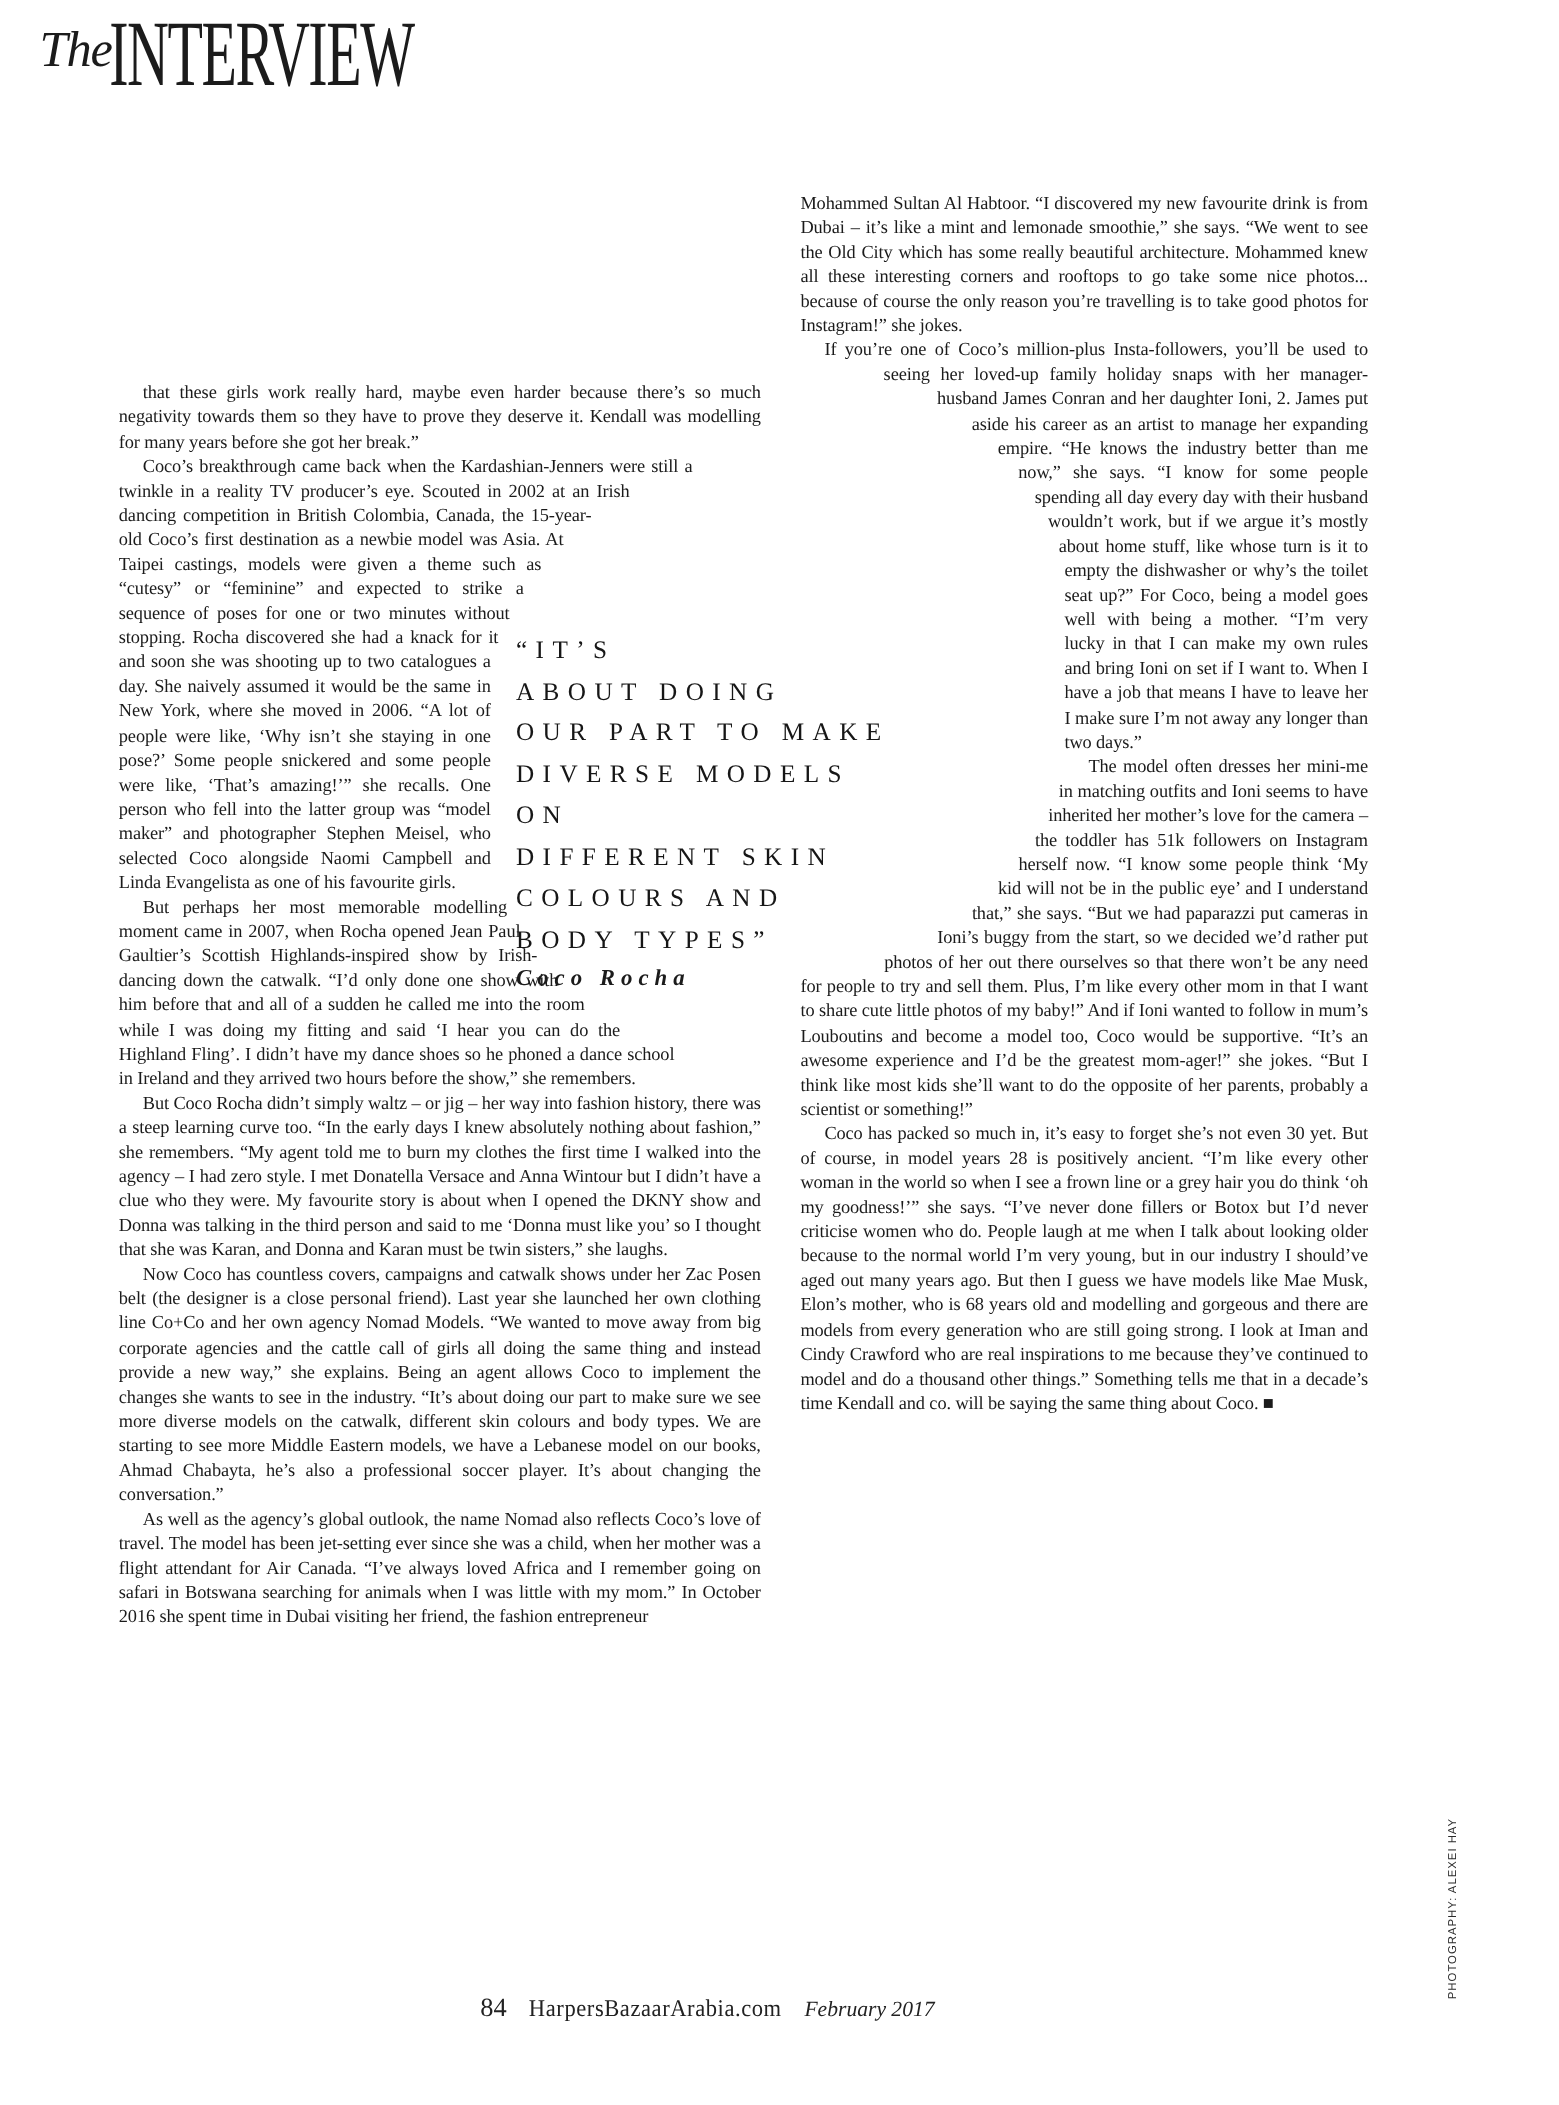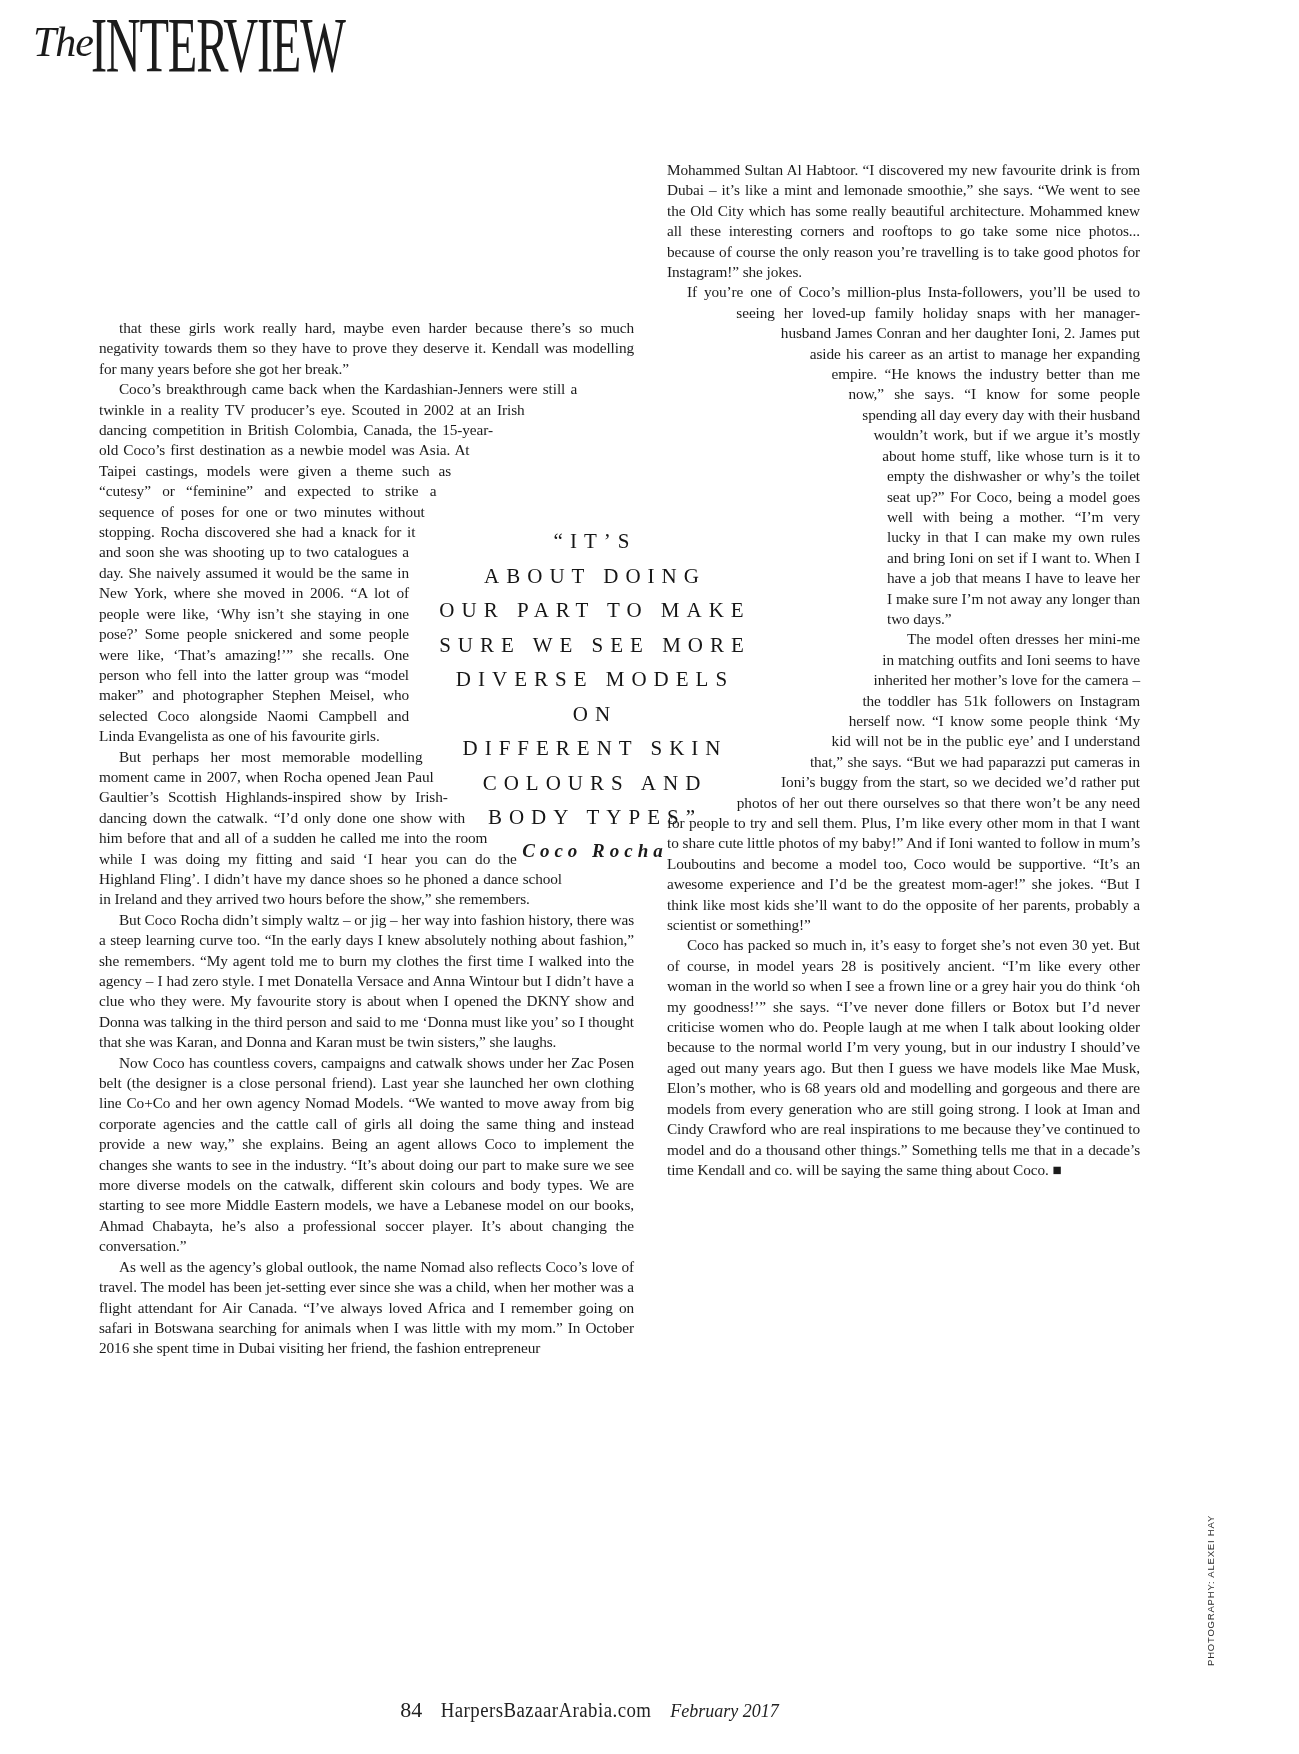--- a/index.html
+++ b/index.html
@@ -51,42 +51,42 @@
     shape-margin:12px;
   }
   .spacer-right{
     float:left;width:220px;height:468px;margin-top:328px;
     shape-outside:ellipse(220px 234px at 0% 50%);
     shape-margin:12px;
   }
   
   .pull-quote{
     position:absolute;left:430px;top:524px;width:330px;
-    text-align:center;
+    text-align:left;
   }
   .pull-quote .line{
     font-size:21px;
     line-height:34.5px;
     letter-spacing:7px;
     color:#161616;
   }
   .pull-quote .attribution{
     margin-top:5px;
     font-style:italic;
     font-size:19px;
     letter-spacing:5px;
     font-weight:bold;
   }
   
   .footer{
     position:absolute;left:0;right:120px;top:1660px;
     display:flex;justify-content:center;align-items:baseline;gap:12px;
     color:#222;
   }
-  .footer .page-number{font-size:22px;margin-top:37px;}
+  .footer .page-number{font-size:22px;}
   .footer .site{font-size:20px;letter-spacing:0.5px;transform:scaleX(0.94);transform-origin:center;}
   .footer .issue{font-style:italic;font-size:18px;}
   
   .photo-credit{
     position:absolute;
     left:1216px;bottom:88px;
     transform:rotate(-90deg);
     transform-origin:0 100%;
     white-space:nowrap;
     font-family:"Liberation Sans", sans-serif;
@@ -119,21 +119,20 @@
     <p class="no-indent">Mohammed Sultan Al Habtoor. “I discovered my new favourite drink is from Dubai – it’s like a mint and lemonade smoothie,” she says. “We went to see the Old City which has some really beautiful architecture. Mohammed knew all these interesting corners and rooftops to go take some nice photos... because of course the only reason you’re travelling is to take good photos for Instagram!” she jokes.</p>
     <p>If you’re one of Coco’s million-plus Insta-followers, you’ll be used to seeing her loved-up family holiday snaps with her manager-husband James Conran and her daughter Ioni, 2. James put aside his career as an artist to manage her expanding empire. “He knows the industry better than me now,” she says. “I know for some people spending all day every day with their husband wouldn’t work, but if we argue it’s mostly about home stuff, like whose turn is it to empty the dishwasher or why’s the toilet seat up?” For Coco, being a model goes well with being a mother. “I’m very lucky in that I can make my own rules and bring Ioni on set if I want to. When I have a job that means I have to leave her I make sure I’m not away any longer than two days.”</p>
     <p>The model often dresses her mini-me in matching outfits and Ioni seems to have inherited her mother’s love for the camera – the toddler has 51k followers on Instagram herself now. “I know some people think ‘My kid will not be in the public eye’ and I understand that,” she says. “But we had paparazzi put cameras in Ioni’s buggy from the start, so we decided we’d rather put photos of her out there ourselves so that there won’t be any need for people to try and sell them. Plus, I’m like every other mom in that I want to share cute little photos of my baby!” And if Ioni wanted to follow in mum’s Louboutins and become a model too, Coco would be supportive. “It’s an awesome experience and I’d be the greatest mom-ager!” she jokes. “But I think like most kids she’ll want to do the opposite of her parents, probably a scientist or something!”</p>
     <p>Coco has packed so much in, it’s easy to forget she’s not even 30 yet. But of course, in model years 28 is positively ancient. “I’m like every other woman in the world so when I see a frown line or a grey hair you do think ‘oh my goodness!’” she says. “I’ve never done fillers or Botox but I’d never criticise women who do. People laugh at me when I talk about looking older because to the normal world I’m very young, but in our industry I should’ve aged out many years ago. But then I guess we have models like Mae Musk, Elon’s mother, who is 68 years old and modelling and gorgeous and there are models from every generation who are still going strong. I look at Iman and Cindy Crawford who are real inspirations to me because they’ve continued to model and do a thousand other things.” Something tells me that in a decade’s time Kendall and co. will be saying the same thing about Coco.  ■</p>
   </div>
 
   <div class="pull-quote">
     <div class="line">“IT’S</div>
     <div class="line">ABOUT DOING</div>
     <div class="line">OUR PART TO MAKE</div>
-    <div class="line">SURE WE SEE MORE</div>
     <div class="line">DIVERSE MODELS ON</div>
     <div class="line">DIFFERENT SKIN</div>
     <div class="line">COLOURS AND</div>
     <div class="line">BODY TYPES”</div>
     <div class="attribution">Coco Rocha</div>
   </div>
 
   <div class="footer">
     <span class="page-number">84</span>
     <span class="site">HarpersBazaarArabia.com</span>

